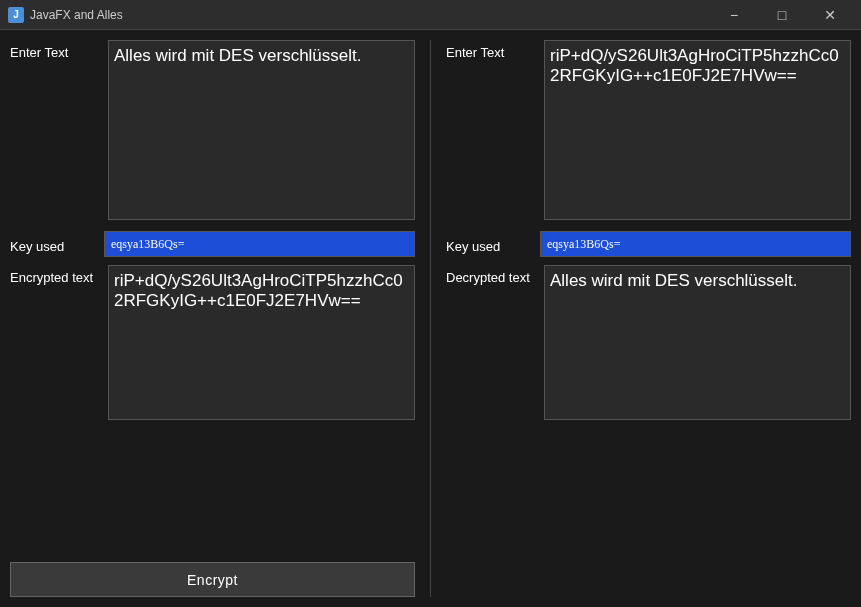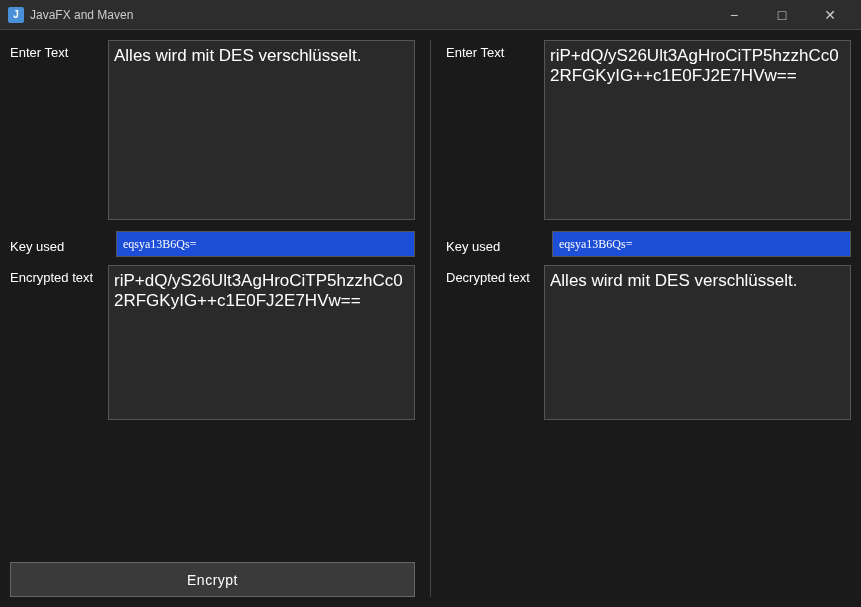--- a/index.html
+++ b/index.html
@@ -136,21 +136,21 @@
       font-family: Liberation Serif, serif;
       padding: 4px 6px;
       outline: none;
       height: 26px;
     }
 
     .key-row {
       display: flex;
       flex-direction: row;
       align-items: center;
-      gap: 16px;
+      gap: 4px;
     }
 
     .action-btn {
       width: 100%;
       height: 35px;
       background: #3a3a3a;
       border: 1px solid #666;
       color: #ffffff;
       font-size: 14px;
       cursor: pointer;
@@ -162,21 +162,21 @@
       flex: 1;
     }
   </style>
 </head>
 <body>
 
 <div class="title-bar">
   <div class="title-bar-icon">
     <span>J</span>
   </div>
-  <span class="title-bar-title">JavaFX and Maven</span>
+  <span class="title-bar-title">JavaFX and Alles</span>
   <div class="title-bar-controls">
     <button class="title-bar-btn">−</button>
     <button class="title-bar-btn">□</button>
     <button class="title-bar-btn close">✕</button>
   </div>
 </div>
 
 <div class="main-content">
 
   <div class="panel">

